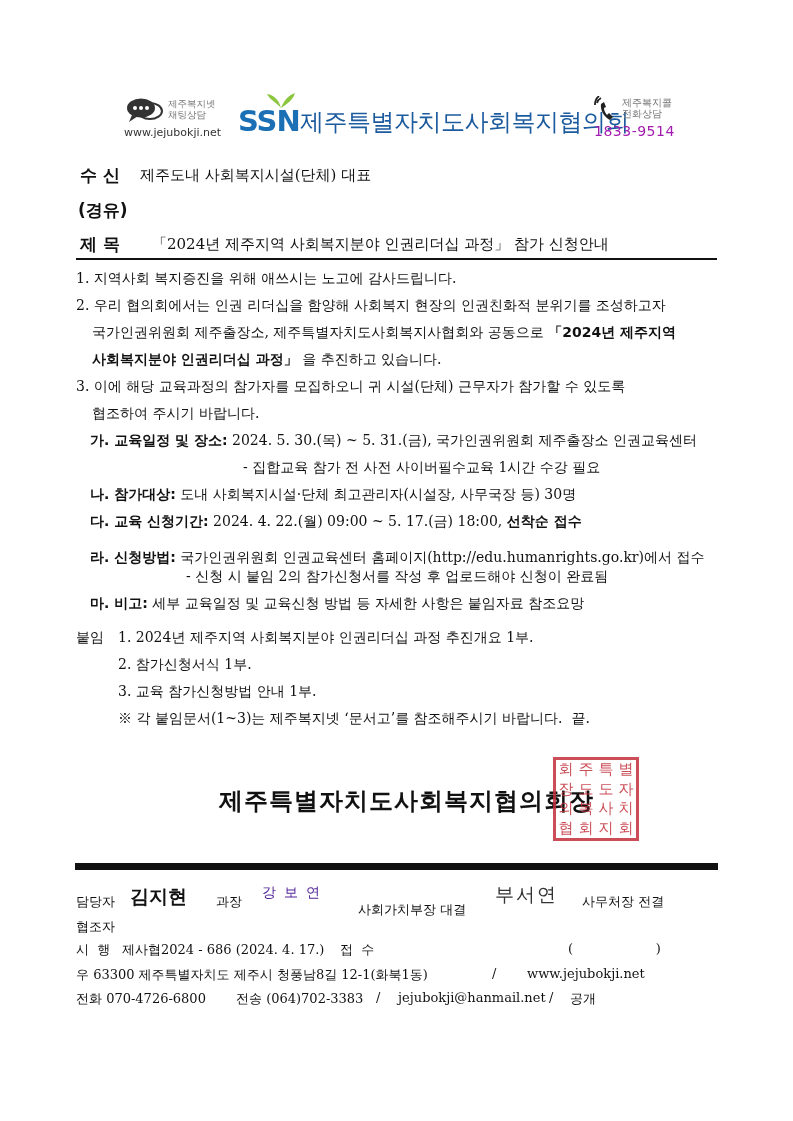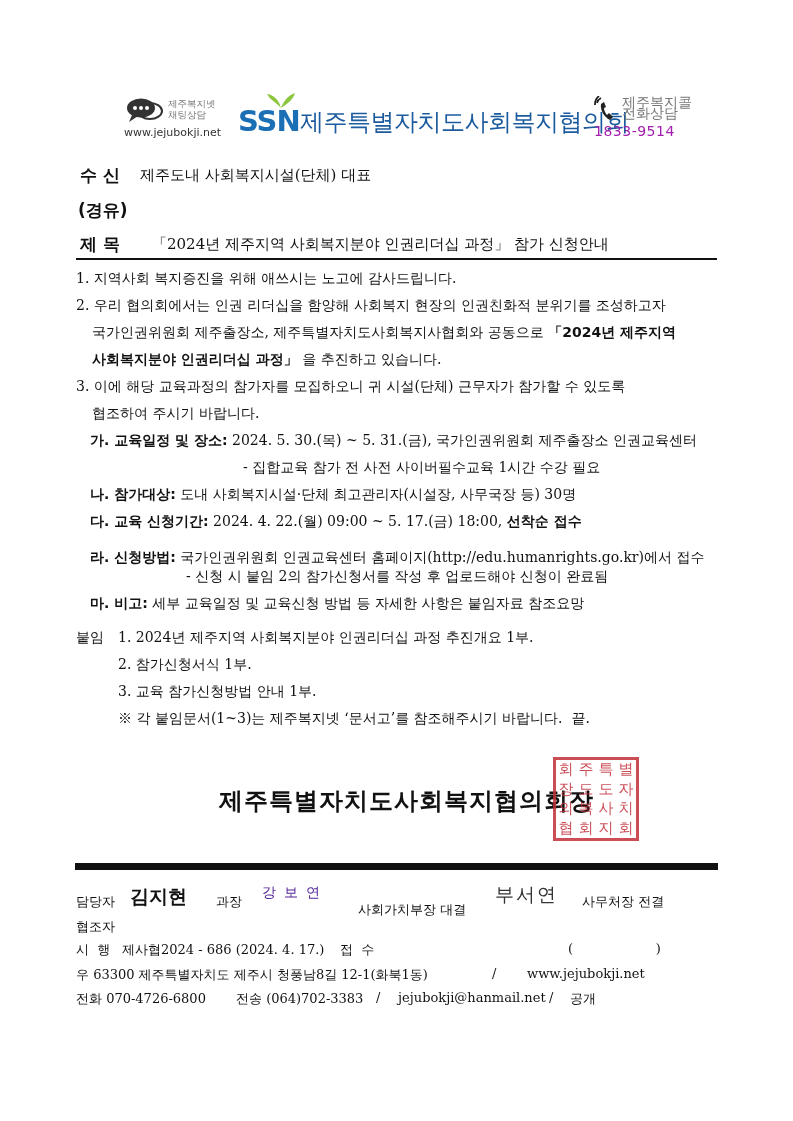--- a/index.html
+++ b/index.html
@@ -9,21 +9,21 @@
   .sans { font-family:"DejaVu Sans","Liberation Sans",sans-serif; }
 
   
   .chat-icon { left:126px; top:97px; width:38px; height:26px; }
   .chat-label { left:168px; top:98px; font-size:9.5px; line-height:11px; color:#777; }
   .chat-url { left:124px; top:126px; font-size:11px; color:#333; }
   .ssn { left:238px; top:104px; font-size:29px; font-weight:bold; color:#1b6fb5; letter-spacing:-1px; font-family:"DejaVu Sans","Liberation Sans",sans-serif; }
   .ssn-leaf { left:266px; top:92px; width:30px; height:16px; }
   .org-title { left:300px; top:106px; font-size:24px; color:#1b5b9e; letter-spacing:-0.5px; }
   .phone-icon { left:594px; top:96px; width:24px; height:26px; }
-  .phone-label { left:622px; top:97px; font-size:14px; line-height:11px; color:#777; }
+  .phone-label { left:622px; top:97px; font-size:10px; line-height:11px; color:#777; }
   .phone-number { left:594px; top:123px; font-size:14px; color:#a21caf; letter-spacing:0.5px; }
 
   .lbl { font-weight:bold; font-size:17px; font-family:"DejaVu Sans","Liberation Sans",sans-serif; }
   .txt { font-size:15px; }
   .body-txt { font-size:14px; }
   .rule { position:absolute; background:#111; }
   b.inline { font-family:"DejaVu Sans","Liberation Sans",sans-serif; font-weight:bold; }
 
   .president { left:219px; top:785px; font-size:24px; font-weight:bold; letter-spacing:1px; font-family:Liberation Sans, sans-serif; }
   .stamp { left:553px; top:757px; width:86px; height:84px; border:3px solid #c2303a; box-sizing:border-box;

